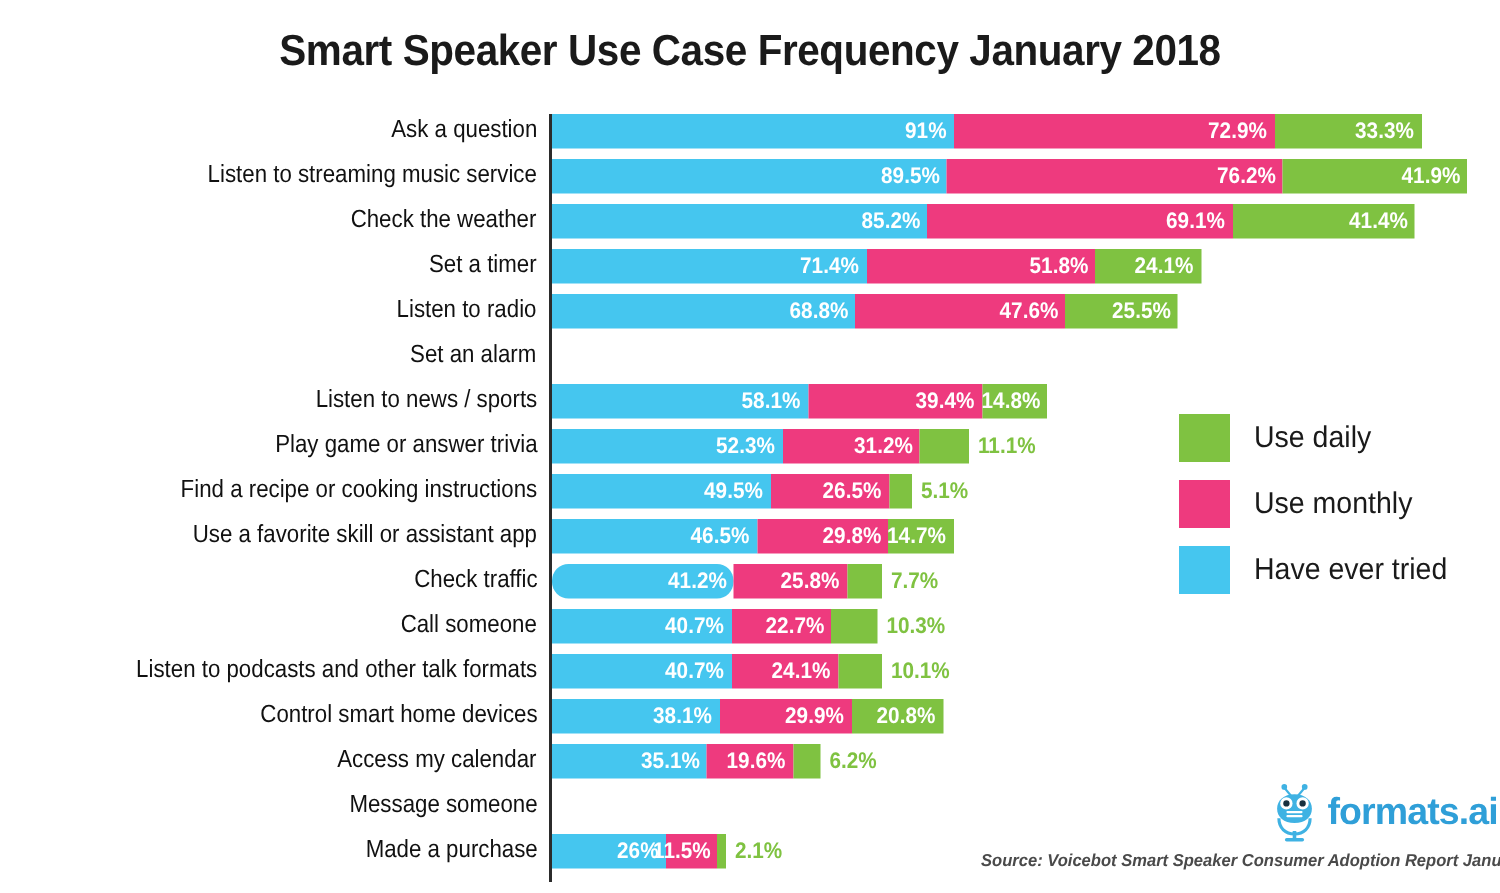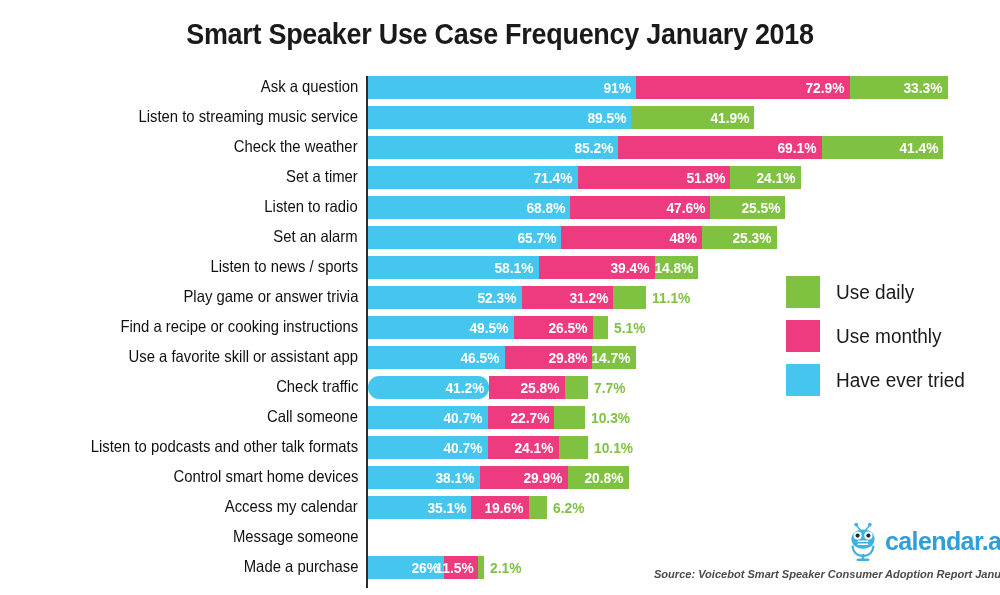--- a/index.html
+++ b/index.html
@@ -180,37 +180,36 @@
 
   <div id="plot">
     <div id="axis-line"></div>
     <div id="rows">
         <div class="row" style="top: 0px;">
           <div class="row-label">Ask a question</div>
           <div class="bar-wrap"><div class="seg c-blue" style="width: 267.54px; padding-left: 36px;"><span class="seg-label">91%</span></div><div class="seg c-pink" style="width: 214.326px;"><span class="seg-label">72.9%</span></div><div class="seg c-green" style="width: 97.902px;"><span class="seg-label">33.3%</span></div></div>
         </div>
         <div class="row" style="top: 30px;">
           <div class="row-label">Listen to streaming music service</div>
-          <div class="bar-wrap"><div class="seg c-blue" style="width: 263.13px;"><span class="seg-label">89.5%</span></div><div class="seg c-green" style="width: 123.186px;"><span class="seg-label">41.9%</span></div></div>
+          <div class="bar-wrap"><div class="seg c-blue" style="width: 263.13px;"><span class="seg-label">89.5%</span></div><div class="seg c-pink" style="width: 224.028px;"><span class="seg-label">76.2%</span></div><div class="seg c-green" style="width: 123.186px;"><span class="seg-label">41.9%</span></div></div>
         </div>
         <div class="row" style="top: 60px;">
           <div class="row-label">Check the weather</div>
           <div class="bar-wrap"><div class="seg c-blue" style="width: 250.488px;"><span class="seg-label">85.2%</span></div><div class="seg c-pink" style="width: 203.154px;"><span class="seg-label">69.1%</span></div><div class="seg c-green" style="width: 121.716px;"><span class="seg-label">41.4%</span></div></div>
         </div>
         <div class="row" style="top: 90px;">
           <div class="row-label">Set a timer</div>
           <div class="bar-wrap"><div class="seg c-blue" style="width: 209.916px;"><span class="seg-label">71.4%</span></div><div class="seg c-pink" style="width: 152.292px;"><span class="seg-label">51.8%</span></div><div class="seg c-green" style="width: 70.854px;"><span class="seg-label">24.1%</span></div></div>
         </div>
         <div class="row" style="top: 120px;">
           <div class="row-label">Listen to radio</div>
           <div class="bar-wrap"><div class="seg c-blue" style="width: 202.272px;"><span class="seg-label">68.8%</span></div><div class="seg c-pink" style="width: 139.944px;"><span class="seg-label">47.6%</span></div><div class="seg c-green" style="width: 74.97px;"><span class="seg-label">25.5%</span></div></div>
         </div>
         <div class="row" style="top: 150px;">
           <div class="row-label">Set an alarm</div>
-          <div class="bar-wrap"><div class="seg c-blue" style="width: 193.158px;"><span class="seg-label">65.7%</span></div><div class="seg c-pink" style="width: 141.12px;"><span class="seg-label">48%</span></div><div class="seg c-green" style="width: 74.382px;"><span class="seg-label">25.3%</span></div></div>
         </div>
         <div class="row" style="top: 180px;">
           <div class="row-label">Listen to news / sports</div>
           <div class="bar-wrap"><div class="seg c-blue" style="width: 170.814px;"><span class="seg-label">58.1%</span></div><div class="seg c-pink" style="width: 115.836px;"><span class="seg-label">39.4%</span></div><div class="seg c-green" style="width: 43.512px;"><span class="seg-label">14.8%</span></div></div>
         </div>
         <div class="row" style="top: 210px;">
           <div class="row-label">Play game or answer trivia</div>
           <div class="bar-wrap"><div class="seg c-blue" style="width: 153.762px;"><span class="seg-label">52.3%</span></div><div class="seg c-pink" style="width: 91.728px;"><span class="seg-label">31.2%</span></div><div class="seg c-green" style="width: 32.634px;"><span class="seg-label outside green-text">11.1%</span></div></div>
         </div>
         <div class="row" style="top: 240px;">
@@ -280,16 +279,16 @@
         <circle cx="25.4" cy="16.6" r="4.1" fill="#ffffff"></circle>
         <circle cx="14.6" cy="16.6" r="2.1" fill="#17303f"></circle>
         <circle cx="25.4" cy="16.6" r="2.1" fill="#17303f"></circle>
         <rect x="14.6" y="21.6" width="10.8" height="1.5" rx="0.7" fill="#ffffff"></rect>
         <rect x="14.6" y="24.4" width="10.8" height="1.5" rx="0.7" fill="#ffffff"></rect>
         <path d="M9.6 26.5 c0 6.6 4.4 10.4 10.4 10.4 c6 0 10.4 -3.8 10.4 -10.4" stroke="#3fb2e3" stroke-width="2.1" fill="none"></path>
         <rect x="18.8" y="35" width="2.4" height="5.2"></rect>
         <rect x="13.6" y="39.6" width="12.8" height="2.4" rx="1.2"></rect>
       </g>
     </svg>
-    <div id="logo-word"><span>calendar</span><span class="dot-ai">.ai</span></div>
+    <div id="logo-word"><span>formats</span><span class="dot-ai">.ai</span></div>
   </div>
 
 </div>
 
 </body></html>

